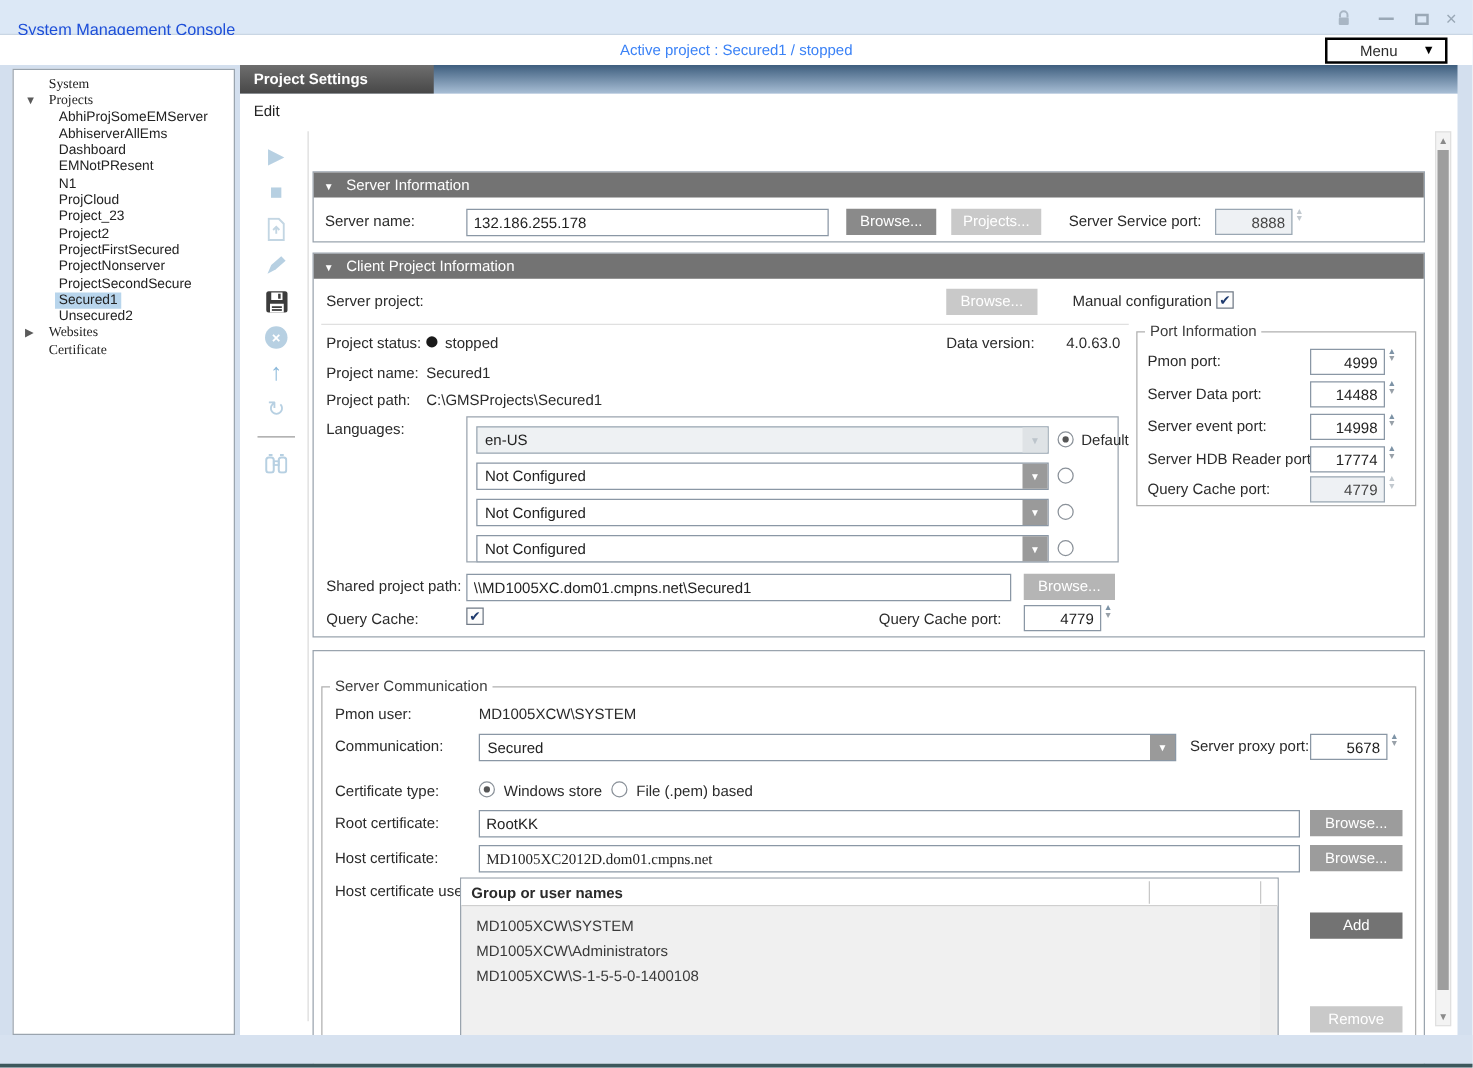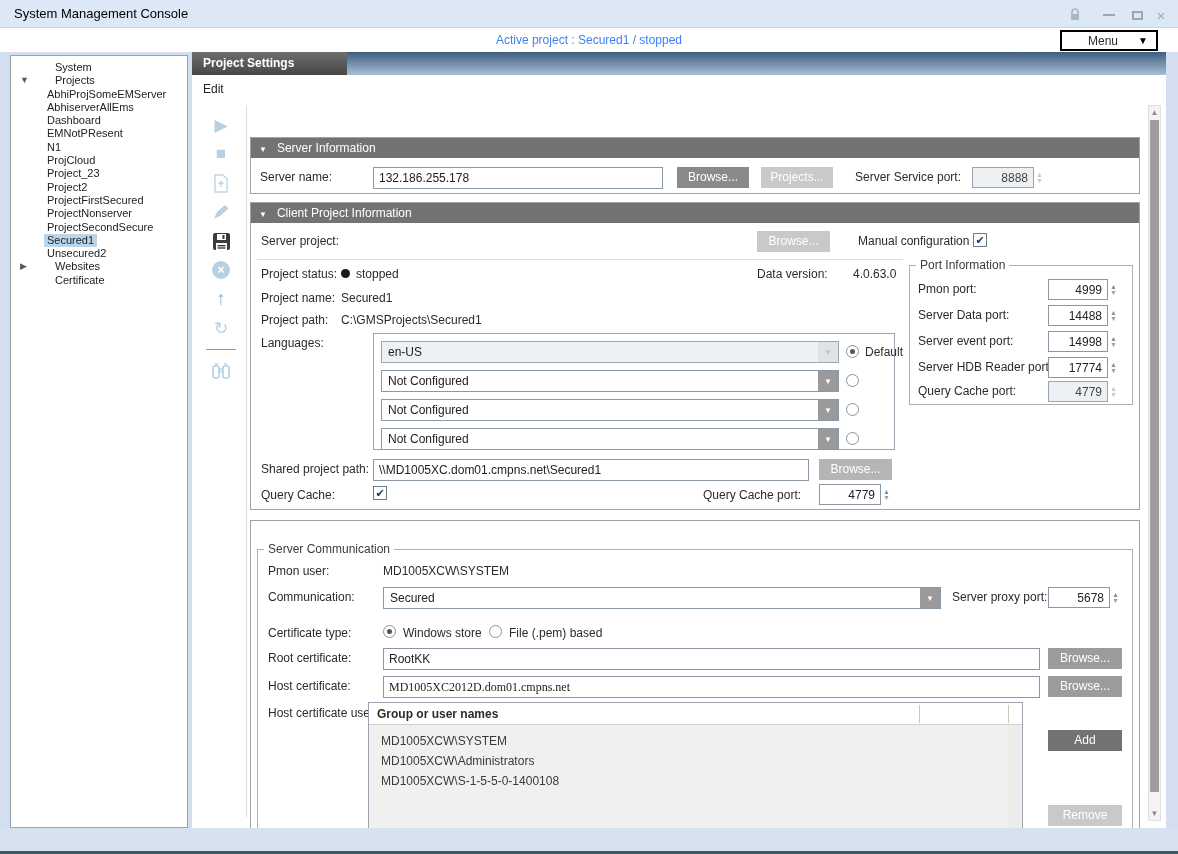--- a/index.html
+++ b/index.html
@@ -3,39 +3,39 @@
 <meta charset="utf-8">
 <style>
   * { margin:0; padding:0; box-sizing:border-box; }
   html,body { width:1178px; height:854px; }
   body { font-family:"Liberation Sans","DejaVu Sans",sans-serif; font-size:12px; color:#2b2b2b;
          background:#d3dfee; overflow:hidden; }
 
   
   #titlebar { position:absolute; left:0; top:0; width:1178px; height:28px; background:#dce8f6;
               border-bottom:1px solid #c9d6e4; }
-  #title-text { position:absolute; left:14px; top:6px; font-size:13px; color:#000000; }
+  #title-text { position:absolute; left:14px; top:16px; font-size:13px; color:#1d4ed8; }
   .winctl { position:absolute; top:7px; width:22px; height:16px; display:flex; align-items:center; justify-content:center; color:#9aa8b6; }
   #lock-ic { left:1064px; } #min-ic { left:1098px; } #max-ic { left:1126px; } #close-ic { left:1150px; font-size:15px; }
   .minbar { width:12px; height:2px; background:#9aa8b6; }
   .maxbox { width:11px; height:9px; border:2px solid #9aa8b6; }
 
   #bar2 { position:absolute; left:0; top:28px; width:1178px; height:24px; background:#ffffff; }
   #active-project { position:absolute; left:0; top:5px; width:100%; text-align:center; color:#3b82f6; }
   #menu-dd { position:absolute; right:20px; top:2px; width:98px; height:21px; background:#fff;
              border:2px solid #000; display:flex; align-items:center; justify-content:space-between;
              padding:0 8px 0 26px; cursor:default; }
   #menu-dd .arr { font-size:10px; color:#000; }
 
   
   #tree-panel { position:absolute; left:10px; top:55px; width:178px; height:773px; background:#fff;
                 border:1px solid #9aa4ae; font-size:11px; overflow:hidden; }
   .tree-item { position:relative; height:13.3px; line-height:13.3px; white-space:nowrap; color:#222; }
   .tree-item .lbl { position:absolute; }
-  .l1 .lbl { left:44px; } .l2 .lbl { left:36px; }
+  .l1 .lbl { left:28px;font-family:Liberation Serif, serif; } .l2 .lbl { left:36px; }
   .tree-item.sel .lbl { background:#b8d5ec; padding:0 3px; margin-left:-3px; }
   .exp { position:absolute; left:9px; top:0; font-size:9px; color:#5a5a5a; }
 
   
   #tabstrip { position:absolute; left:192px; top:52px; width:974px; height:23px;
               background:linear-gradient(to bottom,#3e5e7e,#a9bfd6); }
   #tab-project-settings { position:absolute; left:0; top:0; width:155px; height:23px;
               background:linear-gradient(to bottom,#6e6e6e,#474747); color:#fff; font-weight:bold;
               line-height:23px; padding-left:11px; }
   #main-panel { position:absolute; left:192px; top:75px; width:974px; height:753px; background:#fff; }
@@ -64,21 +64,21 @@
   .tinput { position:absolute; height:22px; border:1px solid #8a97a5; background:#fff; font-family:inherit;
             font-size:12px; padding:0 5px; color:#222; }
   .btn { position:absolute; height:21px; border:none; color:#fff; font-family:inherit; font-size:12px;
          text-align:center; line-height:21px; cursor:default; }
   .btn-dark  { background:#8a8a8a; }
   .btn-mid   { background:#737373; }
   .btn-midlt { background:#b5b5b5; }
   .btn-light { background:#c9c9c9; }
   .btn-gray  { background:#9c9c9c; }
 
-  .spin { position:absolute; display:flex; align-items:center; }
+  .spin { position:absolute; display:flex; }
   .spin input { width:62px; height:21px; border:1px solid #8a97a5; background:#fff; text-align:right;
                 padding-right:5px; font-family:inherit; font-size:12px; color:#222; }
   .spin.dis input { background:#eef1f4; border-color:#9aa7b3; color:#444; }
   .spin .arrows { display:flex; flex-direction:column; line-height:6px; font-size:7px; margin-left:2px; }
   .spin .arrows .up { color:#7d93a6; } .spin .arrows .dn { color:#98a0a8; }
   .spin.dis .arrows .up, .spin.dis .arrows .dn { color:#c2c9cf; }
 
   .dd { position:absolute; height:22px; border:1px solid #8a97a5; background:#fff; display:flex; }
   .dd .dd-val { flex:1; line-height:20px; padding-left:6px; color:#222; white-space:nowrap; overflow:hidden; }
   .dd .dd-btn { width:20px; background:#9a9a9a; color:#fff; font-size:8px; display:flex; align-items:center;

